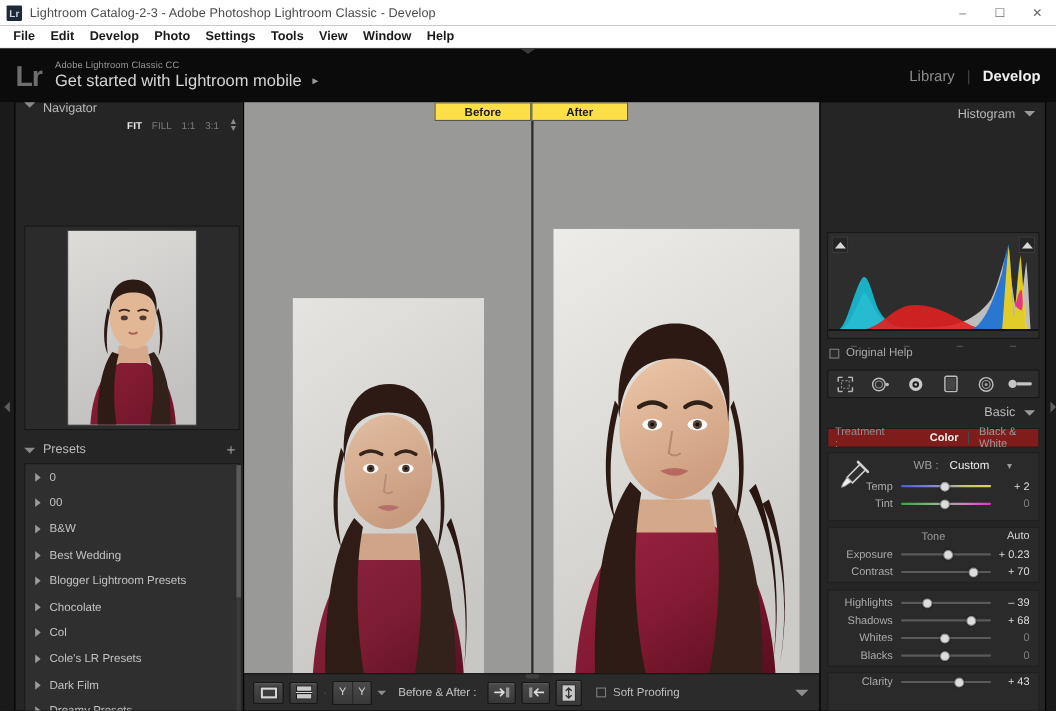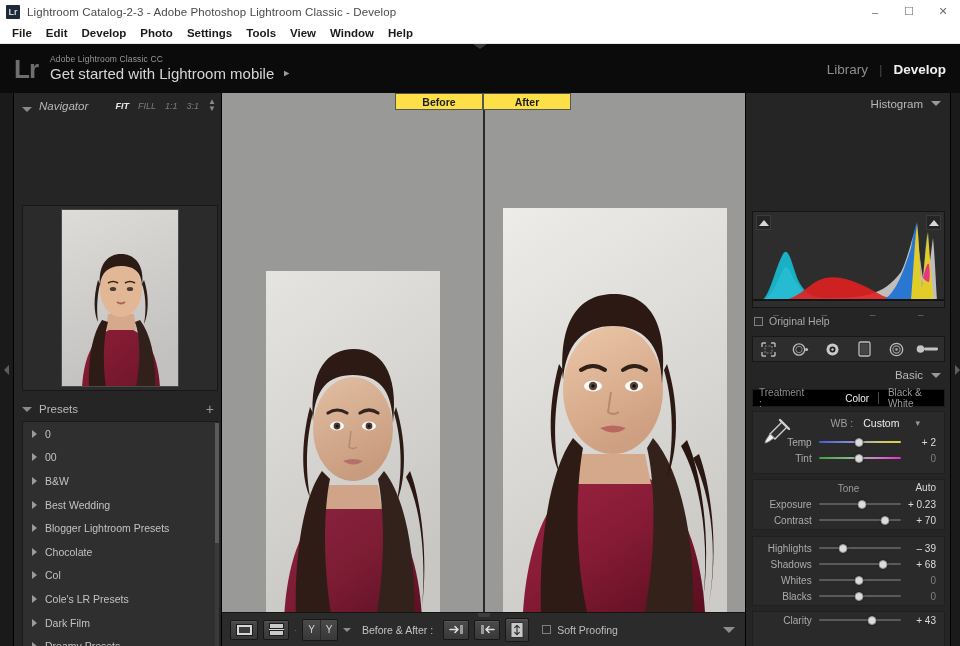--- a/index.html
+++ b/index.html
@@ -76,30 +76,30 @@
     background: #1a1a1a; border-right: 1px solid #000;
   }
   .strip-arrow {
     position: absolute; left: 4px; top: 50%; transform: translateY(-50%);
     width: 0; height: 0; border-top: 5px solid transparent;
     border-bottom: 5px solid transparent; border-right: 5px solid #5e5e5e;
   }
   .strip-arrow.right { border-right: none; border-left: 5px solid #5e5e5e; left: 4px; }
 
   .panel-hdr {
-    height: 19px; display: flex; align-items: flex-end;
-    padding: 0 6px 0 8px; font-size: 11px; color: #b4b4b4; font-style: italic;
+    height: 19px; display: flex; align-items: flex-start;
+    padding: 0 6px 0 8px; font-size: 11px; color: #b4b4b4;
   }
   .tri {
     width: 0; height: 0; border-left: 5px solid transparent;
     border-right: 5px solid transparent; border-top: 5px solid #8a8a8a;
     margin-right: 7px;
   }
   .hdr-title { font-size: 11.5px; color: #b9b9b9; }
-  .nav-zooms { margin-left: auto; display: flex; align-items: center; gap: 9px; font-size: 9px; }
+  .nav-zooms { margin-left: auto; display: flex; align-items: center; gap: 9px; font-size: 9px; margin-top: 15px; }
   .nz { color: #7c7c7c; }
   .nz.active { color: #e8e8e8; font-weight: bold; }
   .nz-stepper { color: #8a8a8a; font-size: 8px; line-height: .8; }
 
   .nav-box {
     position: absolute; left: 22px; top: 112px; width: 196px; height: 186px;
     background: #2b2b2b; border: 1px solid #171717;
     display: flex; align-items: center; justify-content: center;
   }
   .nav-thumb {
@@ -214,26 +214,26 @@
     background: #2d2d2d; border: 1px solid #171717;
     display: flex; align-items: center; justify-content: space-around;
   }
   .tool { width: 24px; height: 20px; display: flex; align-items: center; justify-content: center; }
 
   .basic-hdr {
     position: absolute; left: 0; top: 272px; width: 205px; height: 20px;
   }
   .treat-row {
     position: absolute; left: 6px; top: 296px; width: 193px; height: 18px;
-    background: #000000; border: 1px solid #1b1b1b;
+    background: #7f1d1d; border: 1px solid #1b1b1b;
     display: flex; align-items: center; font-size: 10px;
   }
   .treat-lbl { color: #8f8f8f; padding-left: 6px; }
   .treat-opt { color: #9a9a9a; margin-left: auto; padding-right: 7px; }
-  .treat-opt.active { color: #f2f2f2; font-weight: normal; padding-right: 0; margin-left: 18px; padding-left: 23px; }
+  .treat-opt.active { color: #f2f2f2; font-weight: bold; padding-right: 0; margin-left: 18px; padding-left: 23px; }
   .treat-div { width: 1px; height: 12px; background: #4a4a4a; margin: 0 9px; }
 
   .wb-block {
     position: absolute; left: 6px; top: 318px; width: 193px; height: 63px;
     background: #2a2a2a; border: 1px solid #1f1f1f;
   }
   .wb-row {
     display: flex; align-items: center; height: 24px; padding-left: 44px;
     font-size: 10.5px; color: #b0b0b0; gap: 10px;
   }

